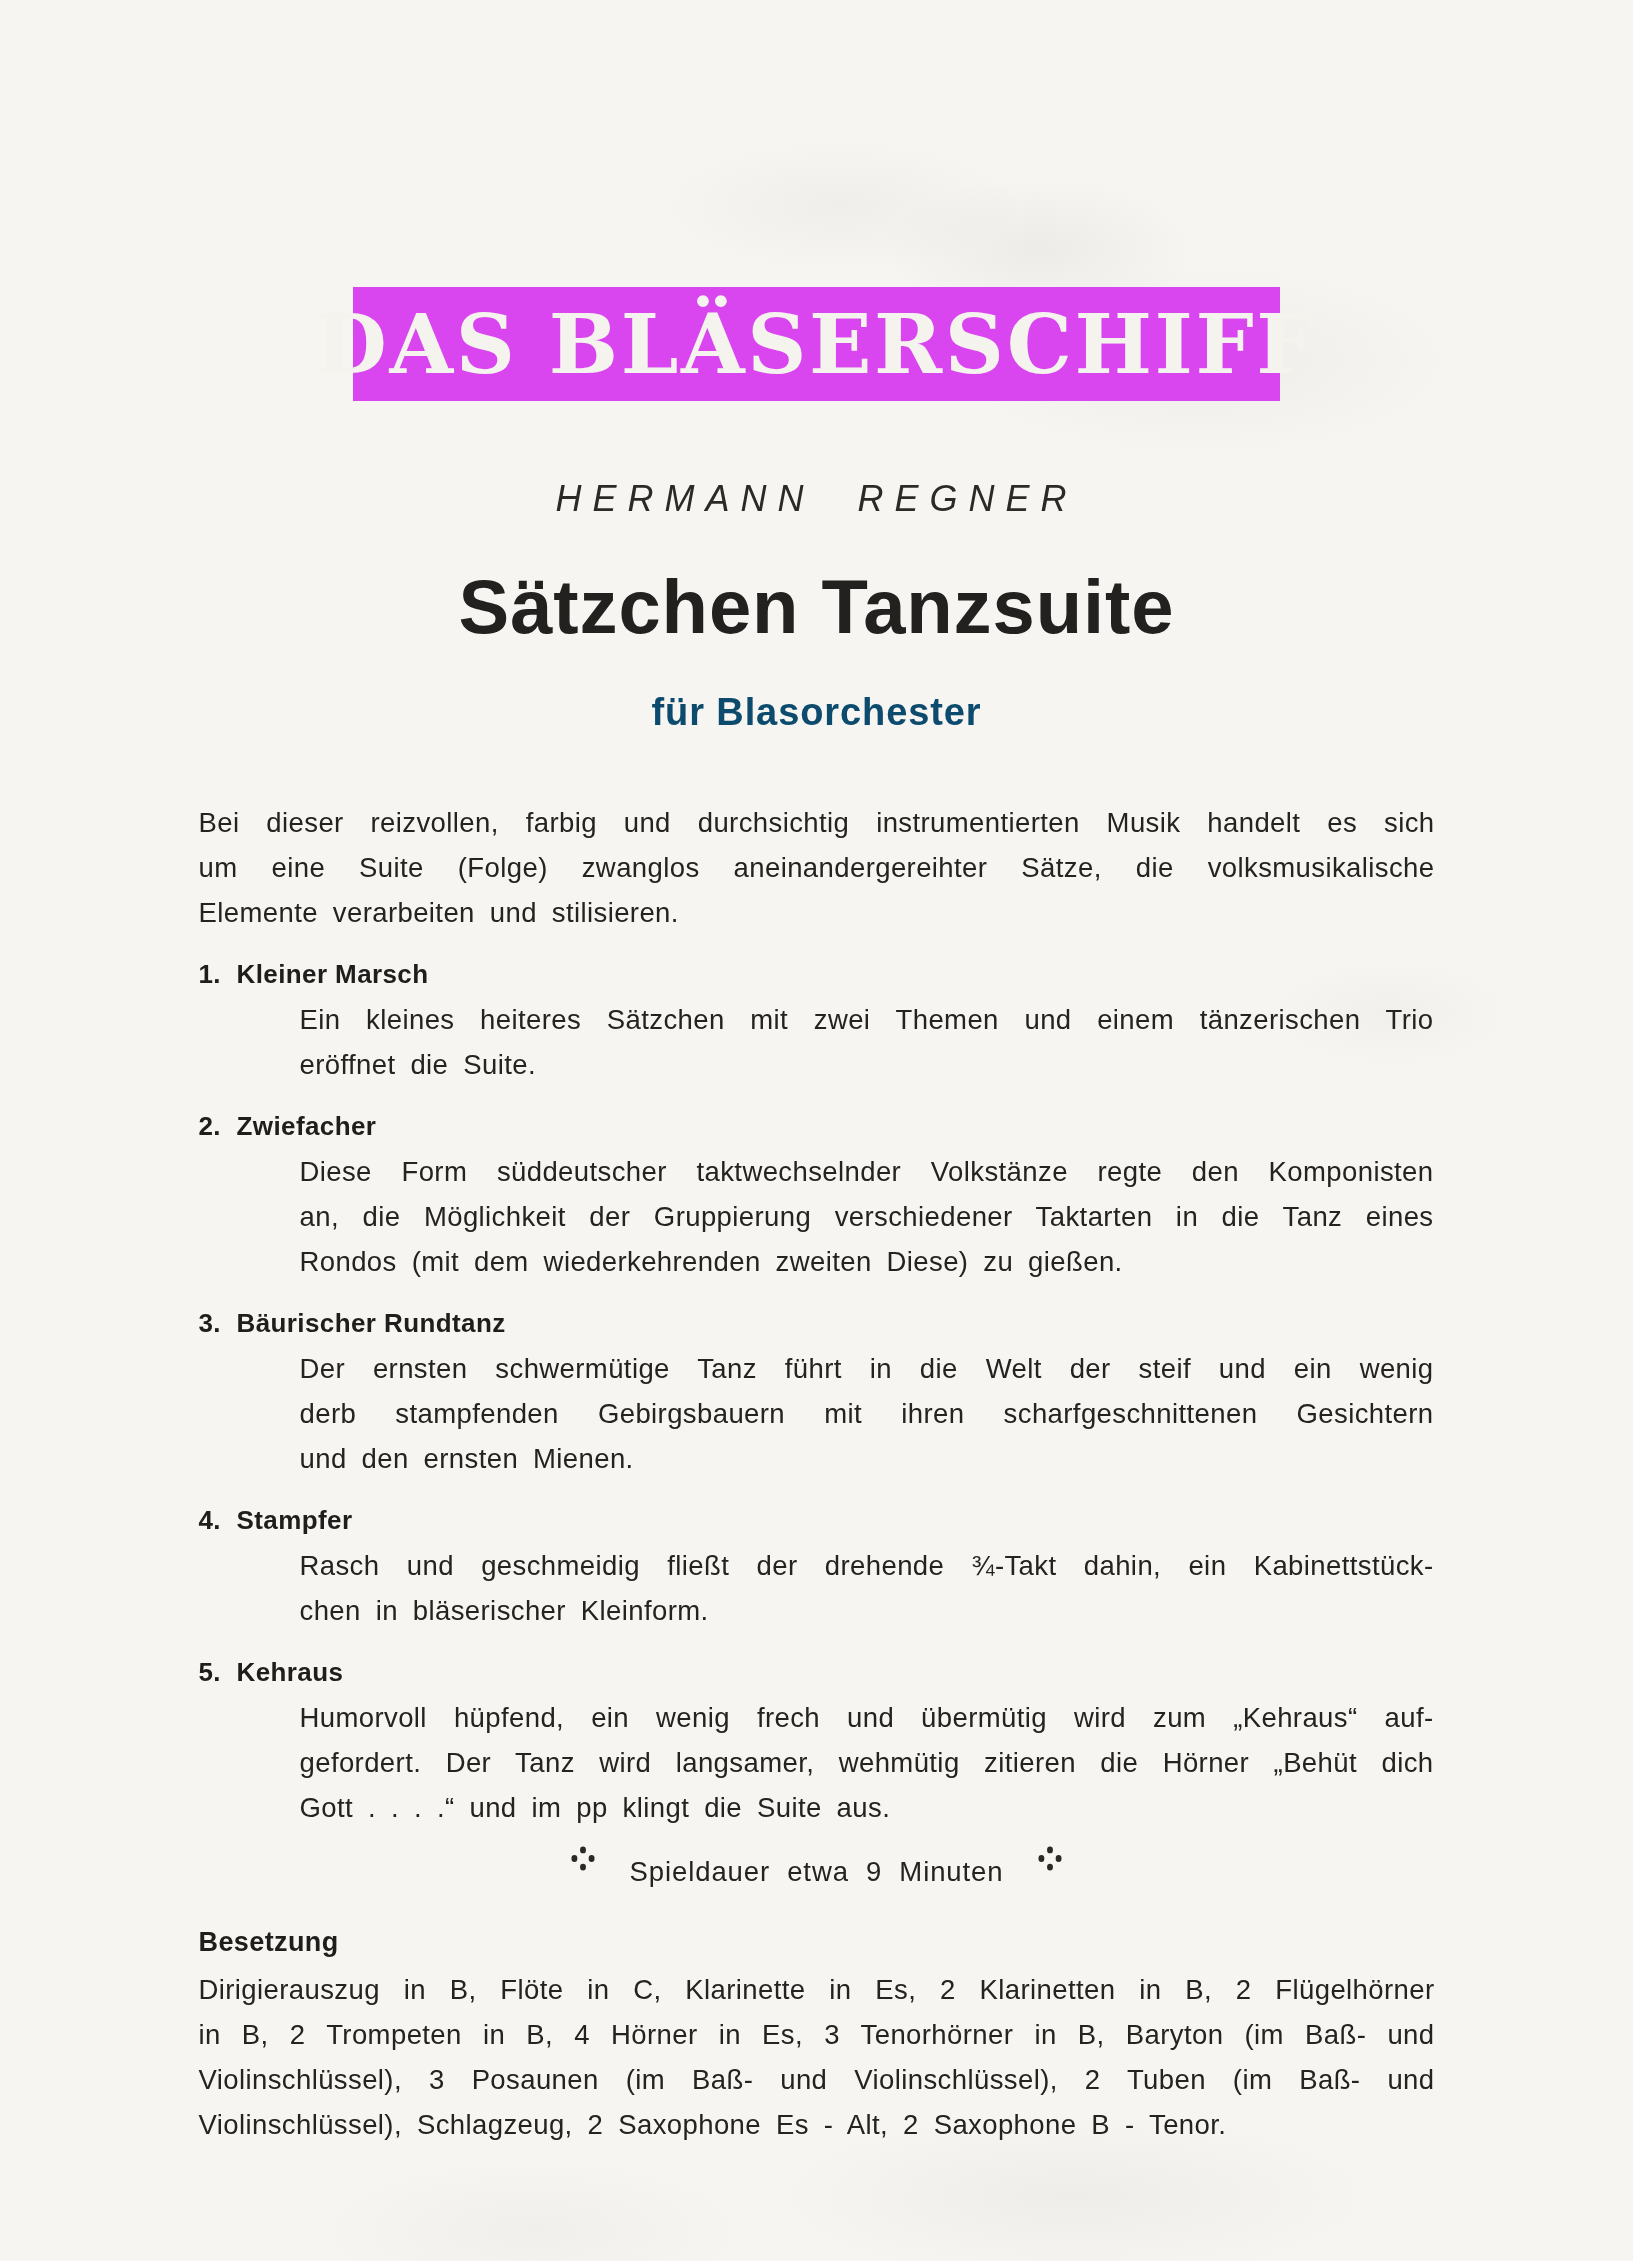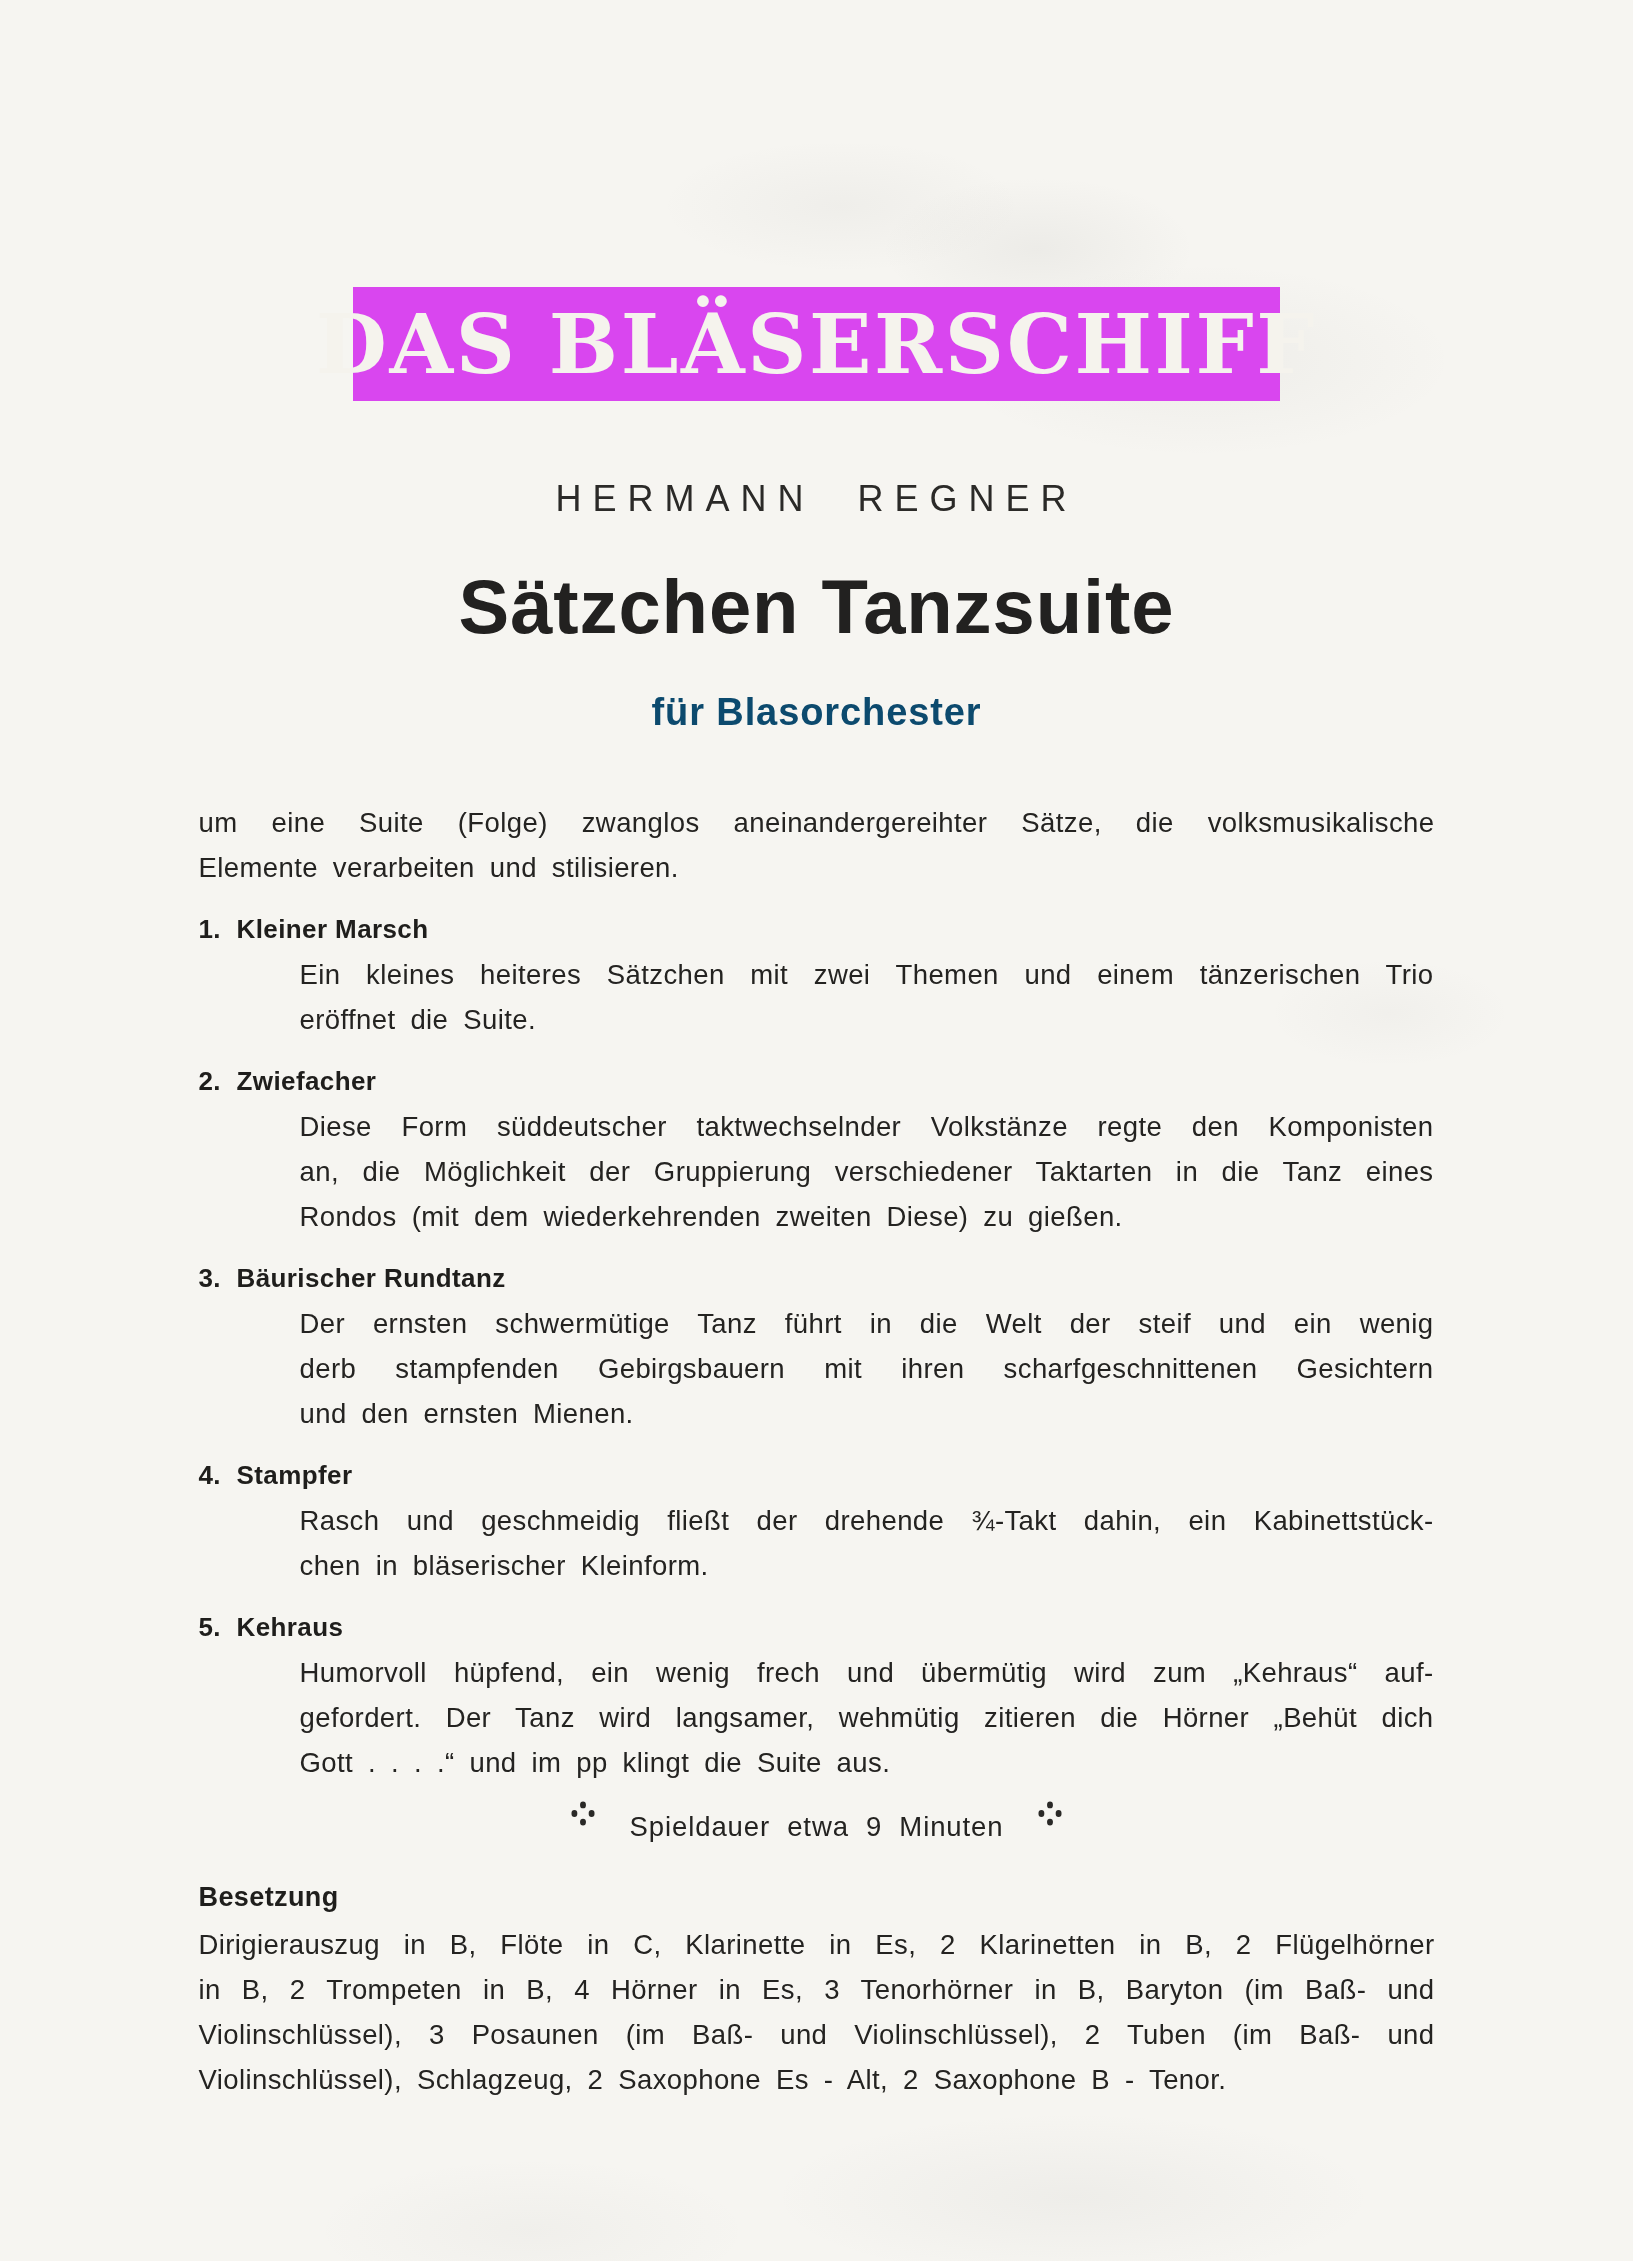--- a/index.html
+++ b/index.html
@@ -39,20 +39,21 @@
     color:#f5f3ed;
     white-space:nowrap;
   }
   .composer{
     margin-top:79px;
     text-align:center;
     font-size:36px;line-height:1.05;
     letter-spacing:11px;word-spacing:22px;
     color:#2b2a28;
     white-space:nowrap;
+    font-style:italic;
   }
   .title{
     margin:51px 0 0 0;
     text-align:center;
     font-size:76px;line-height:1;
     font-weight:bold;letter-spacing:0.9px;
     color:#222120;
   }
   .subtitle{
     margin-top:48px;
@@ -108,20 +109,21 @@
       <span>DAS BLÄSERSCHIFF</span>
     </div>
 
     <div class="composer">HERMANN REGNER</div>
 
     <h1 class="title">Sätzchen Tanzsuite</h1>
 
     <div class="subtitle">für Blasorchester</div>
 
     <div class="intro para">
+        <div class="line">Bei dieser reizvollen, farbig und durchsichtig instrumentierten Musik handelt es sich</div>
         <div class="line">um eine Suite (Folge) zwanglos aneinandergereihter Sätze, die volksmusikalische</div>
         <div class="line last">Elemente verarbeiten und stilisieren.</div>
       </div>
 
     <section class="movement">
       <div class="mhead">
         <span class="mnum">1.</span><span class="mtitle">Kleiner Marsch</span>
       </div>
       <div class="mbody para">
           <div class="line">Ein kleines heiteres Sätzchen mit zwei Themen und einem tänzerischen Trio</div>

